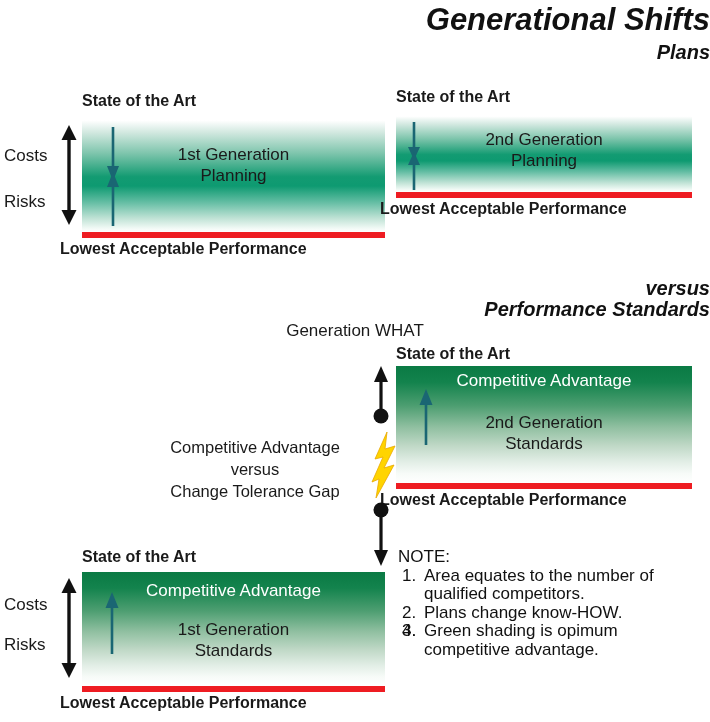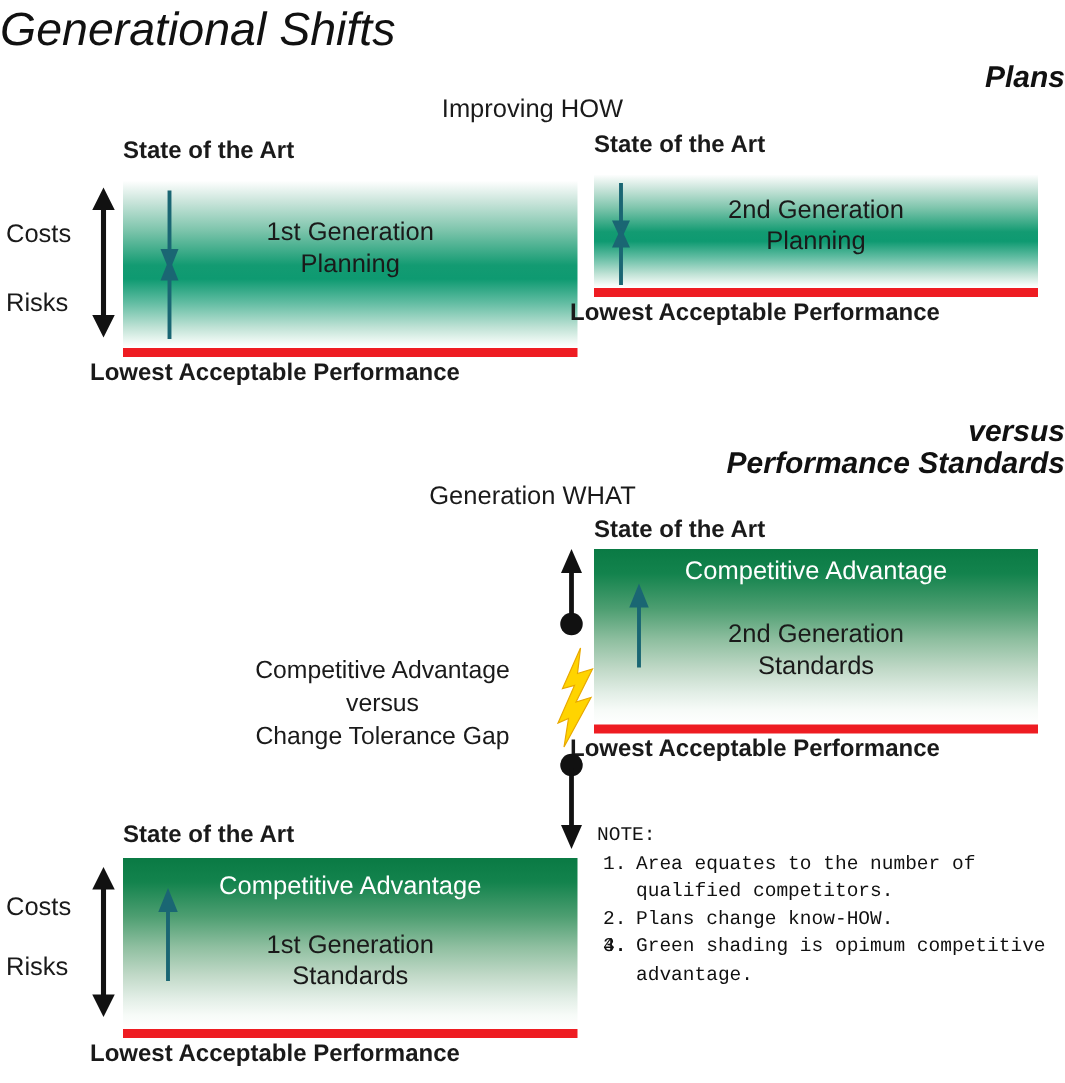--- a/index.html
+++ b/index.html
@@ -16,23 +16,23 @@
     width: 710px;
     height: 722px;
     overflow: hidden;
     background: #ffffff;
   }
   .abs { position: absolute; }
 
   
   .title-main {
     left: 0; right: 0; top: 2px;
-    text-align: left;
+    text-align: right;
     font-size: 31px;
-    font-weight: normal;
+    font-weight: bold;
     font-style: italic;
     letter-spacing: 0px;
     color: #111111;
   }
   .title-sub {
     left: 0; right: 0;
     text-align: right;
     font-size: 20px;
     font-weight: bold;
     font-style: italic;
@@ -109,22 +109,22 @@
     color: #1a1a1a;
     white-space: nowrap;
   }
   .box-text-white {
     color: #ffffff;
   }
 
   
   .note {
     position: absolute;
-    font-family: Liberation Mono, monospace;
-    font-size: 13px;
+    font-family: Liberation Sans, sans-serif;
+    font-size: 17px;
     line-height: 18.5px;
     color: #111111;
   }
   .note-title { margin: 0; }
   .note-list {
     list-style: none;
     margin: 0;
     padding: 0;
   }
   .note-list li {
@@ -142,21 +142,20 @@
   }
   svg { display: block; overflow: visible; }
 </style>
 </head>
 <body>
 
 <div id="page">
 
   <div class="abs title-main">Generational Shifts</div>
   <div class="abs title-sub" style="top:41px;">Plans</div>
-  <div class="abs title-sub2" style="top:63px;">Improving HOW</div>
 
   <div class="abs title-sub" style="top:277px;">versus</div>
   <div class="abs title-sub" style="top:298px;padding-left:32px;">Performance Standards</div>
   <div class="abs title-sub2" style="top:321px;">Generation WHAT</div>
 
   <div class="abs lbl-center" style="left:82px; width:303px; top:92px;">State of the Art</div>
 
   <div class="gbox grad-plans" style="left:82px; top:117px; width:303px; height:115px;"></div>
   <div class="redline" style="left:82px; top:232px; width:303px; height:6px;"></div>
 

